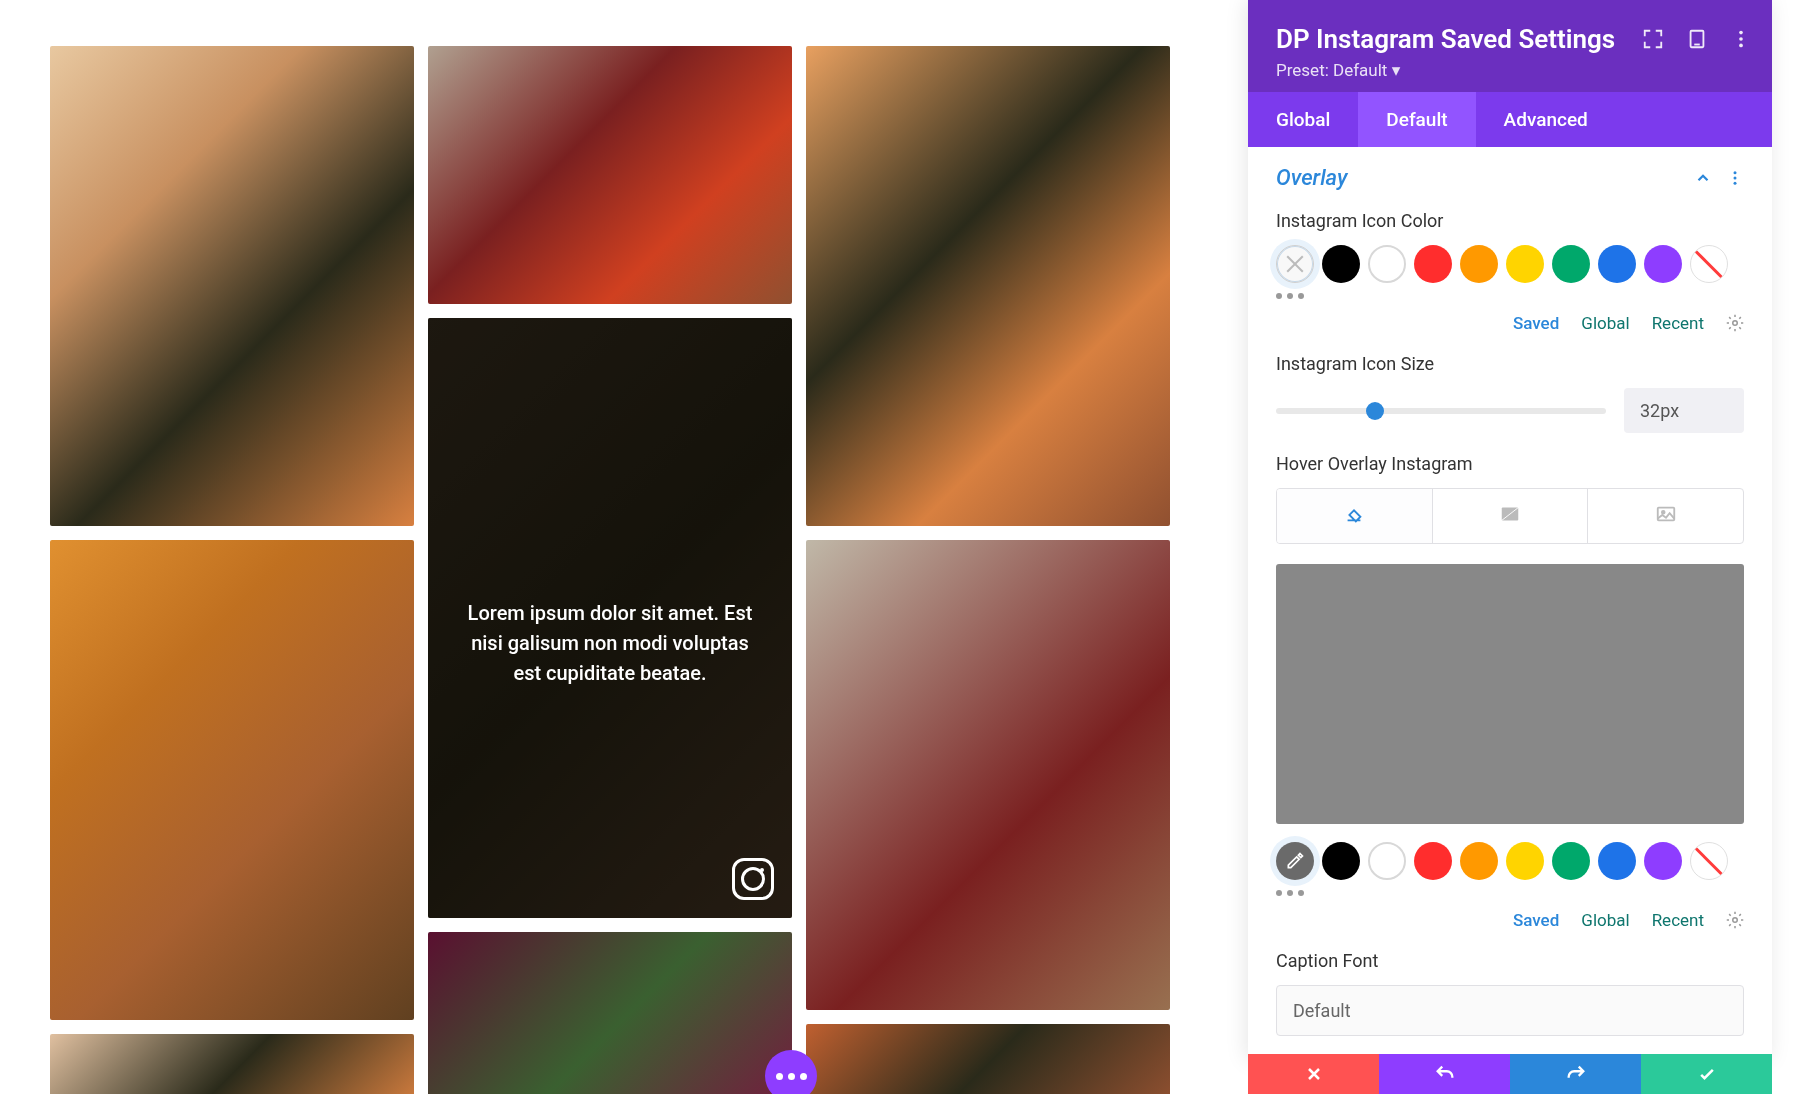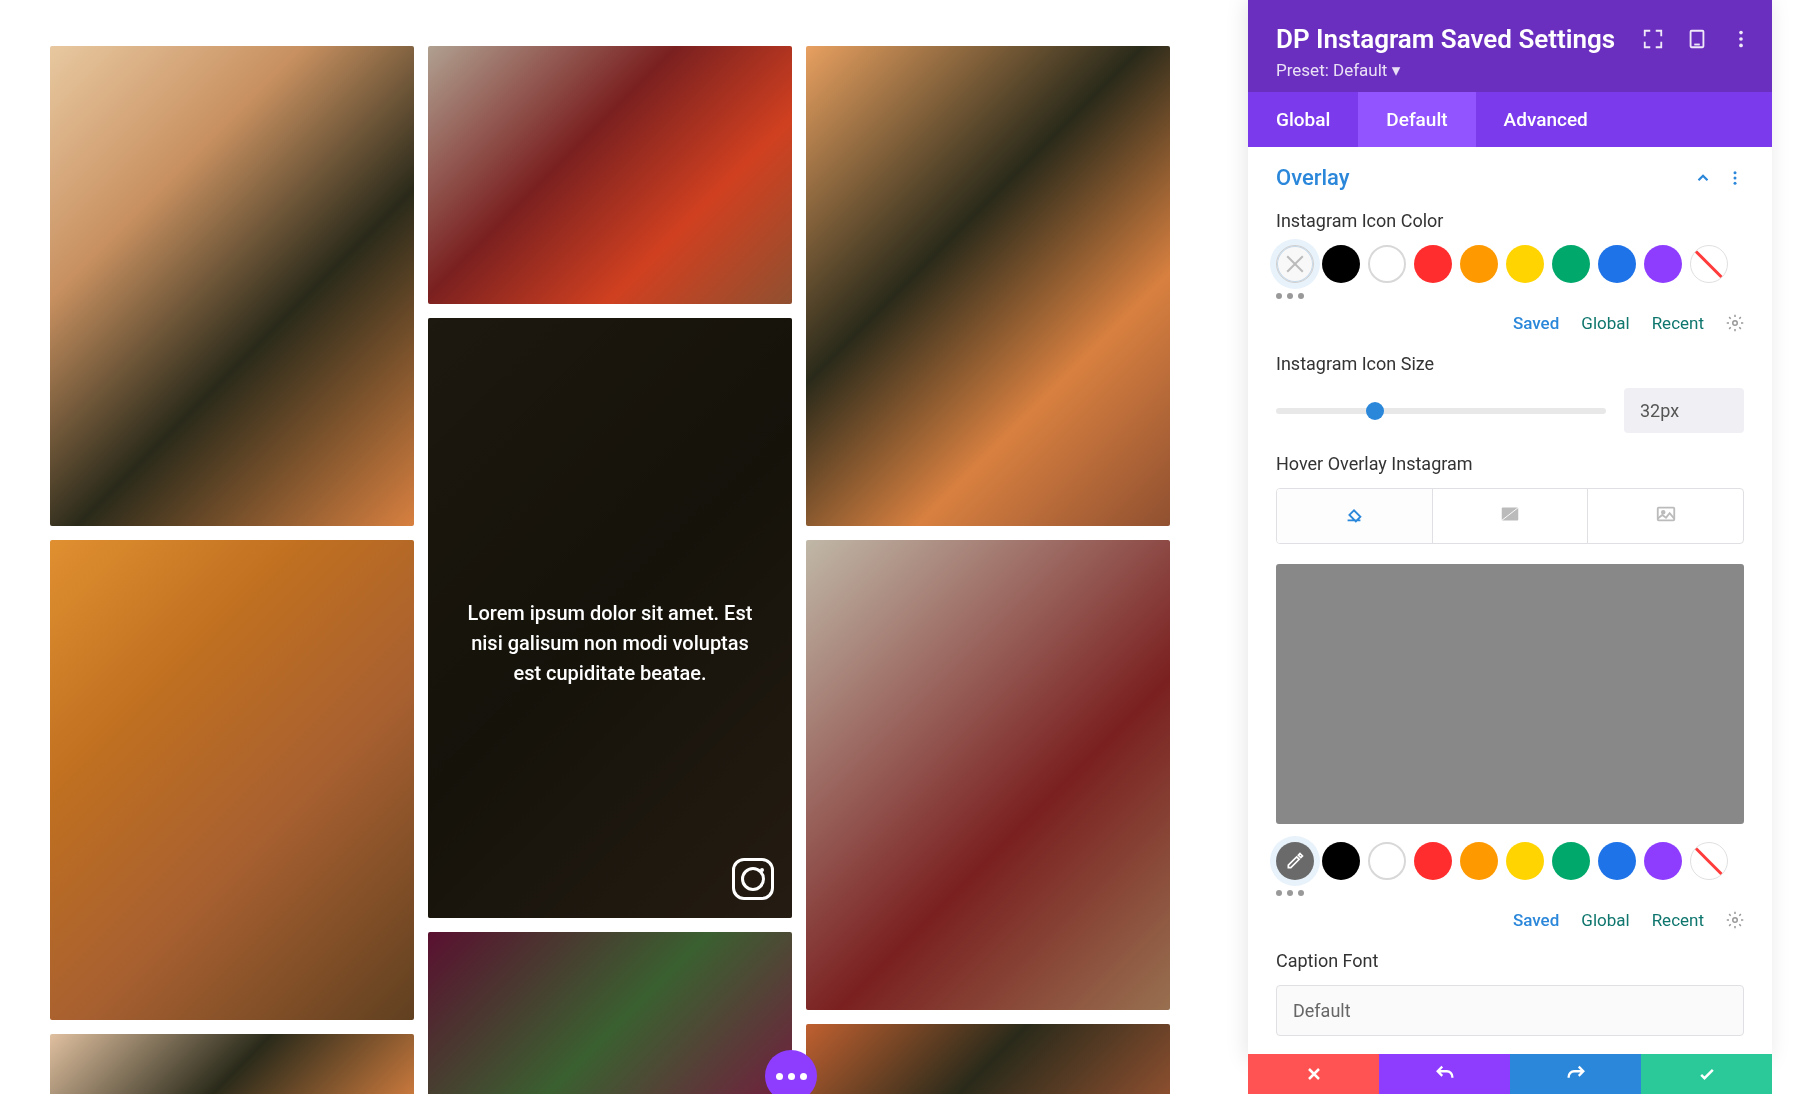--- a/index.html
+++ b/index.html
@@ -36,21 +36,21 @@
 .hicon { width:22px; height:22px; cursor:pointer; opacity:0.9; }
 
 .tabs { display:flex; background:#7c3aed; }
 .tab { padding:16px 28px; color:#fff; font-size:19px; font-weight:500; cursor:pointer; }
 .tab.active { background:#9254ff; }
 
 .panel-body { flex:1; overflow-y:auto; padding:18px 28px; position:relative; }
 .panel-body::-webkit-scrollbar { width:10px; }
 .panel-body::-webkit-scrollbar-thumb { background:#c0c0c8; border-radius:5px; }
 
-.section-header { display:flex; justify-content:space-between; align-items:center; margin-bottom:18px; }
+.section-header { display:flex; justify-content:space-between; align-items:center; margin-bottom:18px;font-style:italic; }
 .section-title { color:#2b87da; font-size:22px; font-weight:500; }
 .section-icons { display:flex; gap:14px; align-items:center; color:#2b87da; }
 
 .field-label { font-size:18px; color:#333; font-weight:400; margin:20px 0 14px; }
 .swatches { display:flex; gap:8px; align-items:center; flex-wrap:wrap; }
 .swatch { width:38px; height:38px; border-radius:50%; cursor:pointer; position:relative; }
 .swatch.outlined { box-shadow:0 0 0 6px #e8f2fb, 0 0 0 1px #c5d8ea inset; border:1px solid #d0d0d0; background:#f8f8f8; }
 .swatch.outlined::before { content:''; position:absolute; left:50%; top:50%; width:22px; height:2px; background:#bbb; transform:translate(-50%,-50%) rotate(45deg); }
 .swatch.outlined::after { content:''; position:absolute; left:50%; top:50%; width:22px; height:2px; background:#bbb; transform:translate(-50%,-50%) rotate(-45deg); }
 .swatch.picker-dark { background:#6a6a6a; display:flex; align-items:center; justify-content:center; box-shadow:0 0 0 6px #e8f2fb; }

